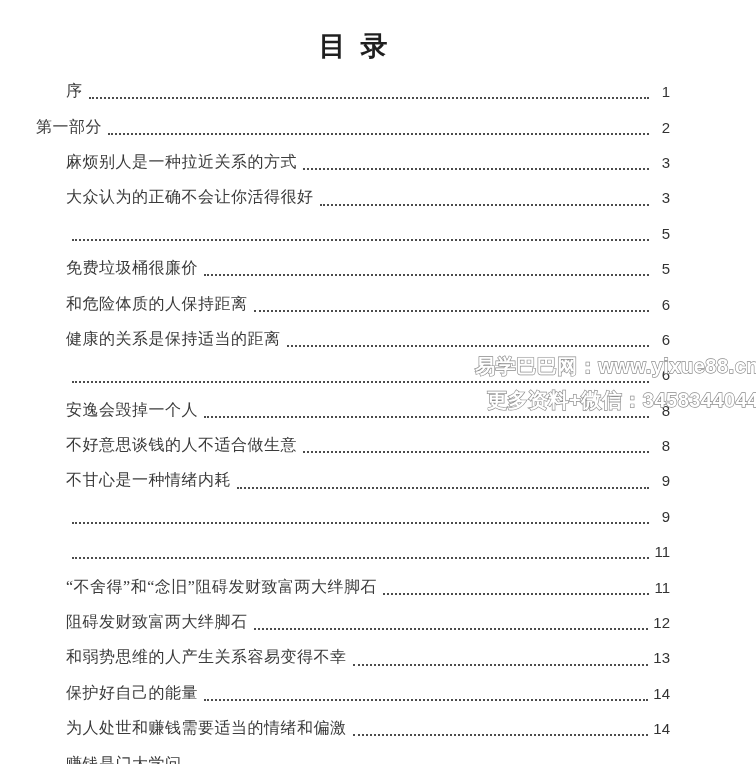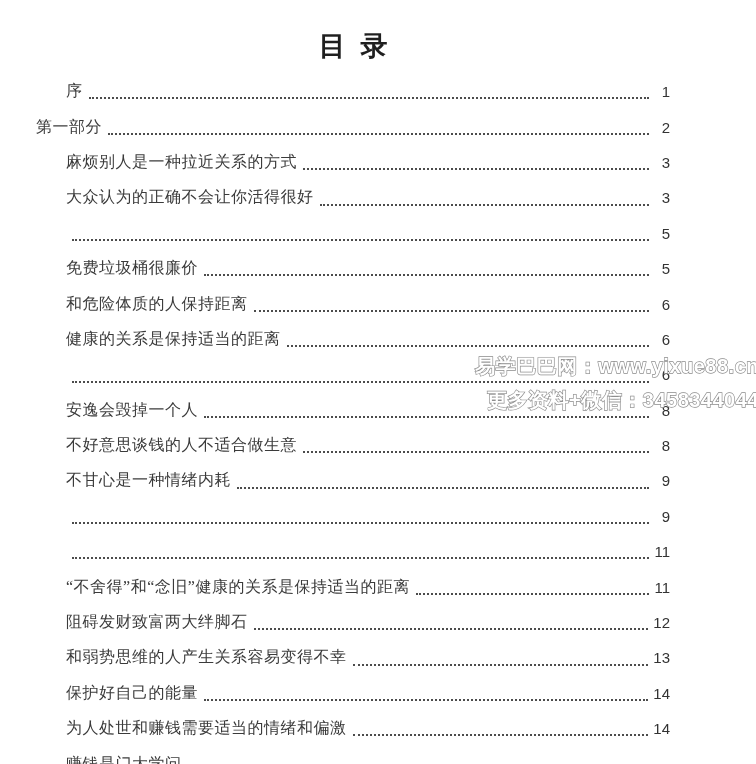--- a/index.html
+++ b/index.html
@@ -146,21 +146,21 @@
       </div>
       <div class="row indent">
         <span class="leader"></span>
         <span class="pagenum">9</span>
       </div>
       <div class="row indent">
         <span class="leader"></span>
         <span class="pagenum">11</span>
       </div>
       <div class="row indent">
-        <span class="title">“不舍得”和“念旧”健康的关系是保持适当的距离</span>
+        <span class="title">“不舍得”和“念旧”阻碍发财致富两大绊脚石</span>
         <span class="leader"></span>
         <span class="pagenum">11</span>
       </div>
       <div class="row indent">
         <span class="title">阻碍发财致富两大绊脚石</span>
         <span class="leader"></span>
         <span class="pagenum">12</span>
       </div>
       <div class="row indent">
         <span class="title">和弱势思维的人产生关系容易变得不幸</span>

